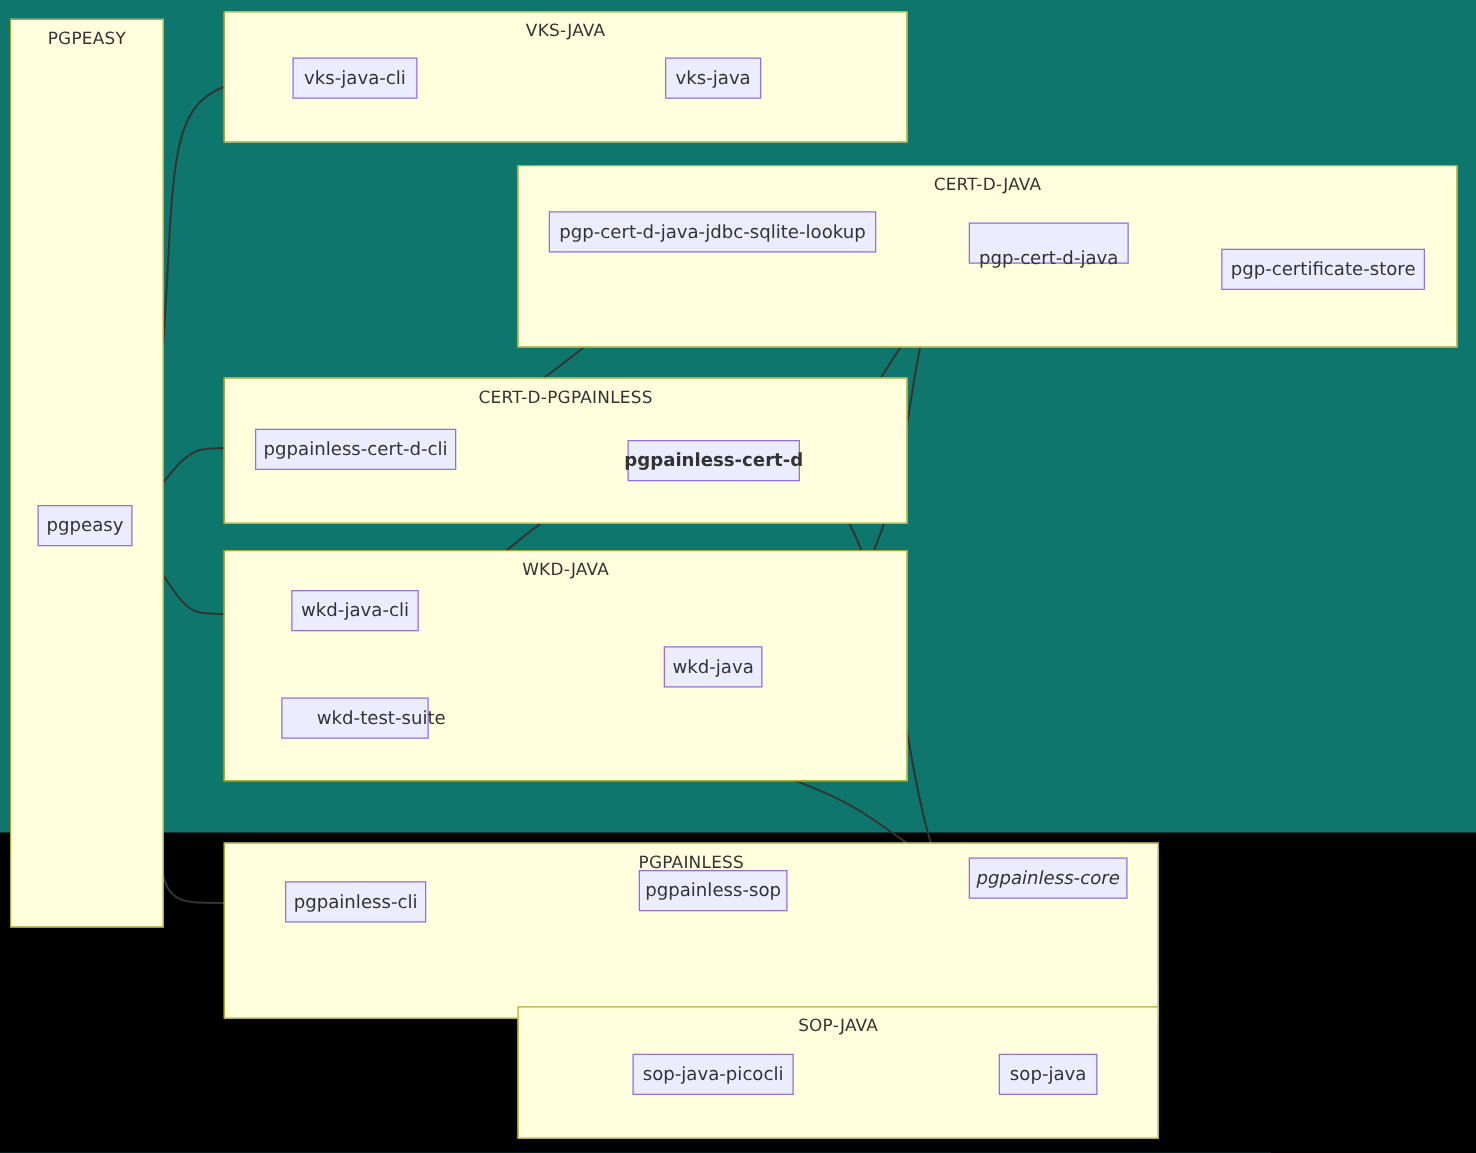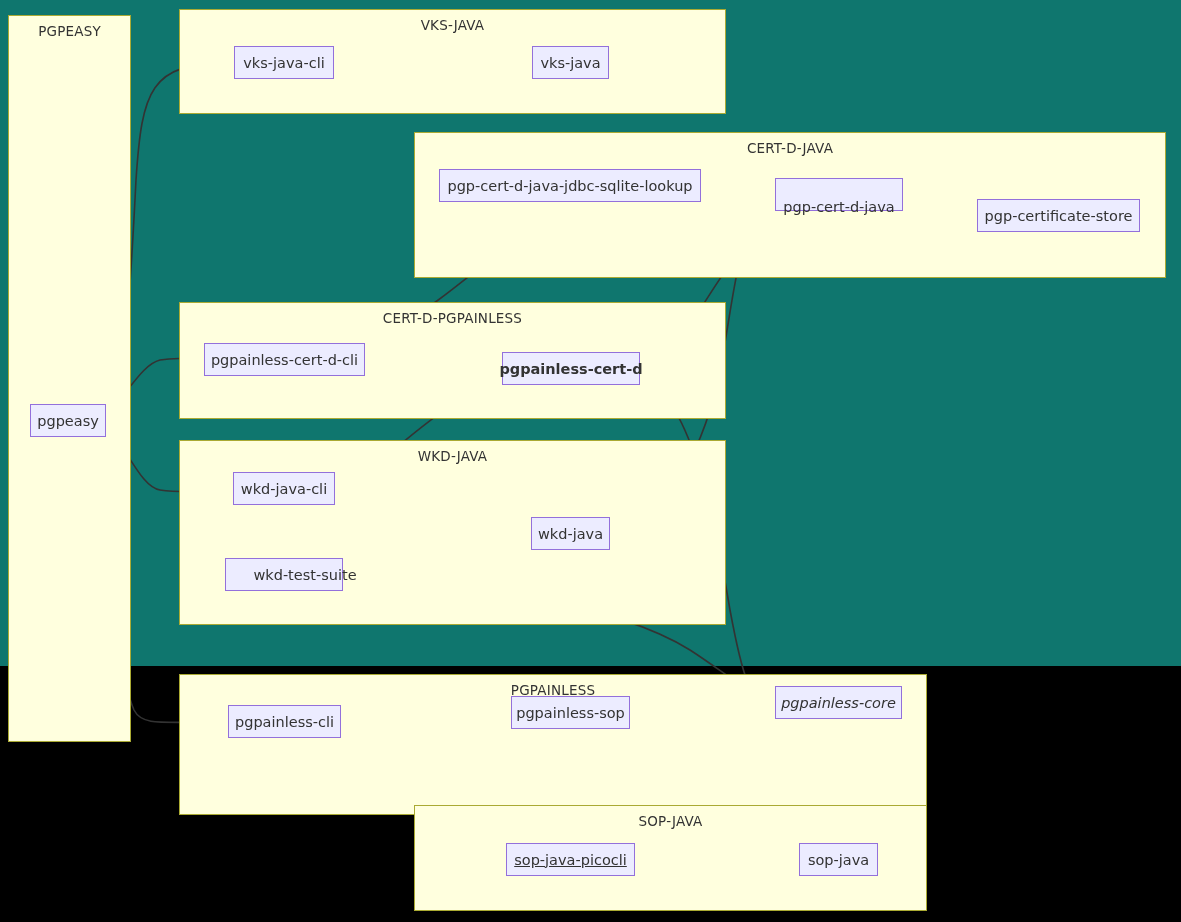--- a/index.html
+++ b/index.html
@@ -111,20 +111,20 @@
       <div class="node" style="left: 228px; top: 705px; width: 113px; height: 33px; background: rgb(236, 236, 255); border-color: rgb(147, 112, 219);">
         <span style="color: rgb(51, 51, 51);">pgpainless-cli</span>
       </div>
       <div class="node" style="left: 511px; top: 696px; width: 119px; height: 33px; background: rgb(236, 236, 255); border-color: rgb(147, 112, 219);">
         <span style="color: rgb(51, 51, 51);">pgpainless-sop</span>
       </div>
       <div class="node" style="left: 775px; top: 686px; width: 127px; height: 33px; background: rgb(236, 236, 255); border-color: rgb(147, 112, 219); font-style: italic;">
         <span style="color: rgb(51, 51, 51);">pgpainless-core</span>
       </div>
       <div class="node" style="left: 506px; top: 843px; width: 129px; height: 33px; background: rgb(236, 236, 255); border-color: rgb(147, 112, 219);">
-        <span style="color: rgb(51, 51, 51); text-decoration: underline;">sop-java-picocli</span>
+        <span style="color: rgb(51, 51, 51);">sop-java-picocli</span>
       </div>
       <div class="node" style="left: 799px; top: 843px; width: 79px; height: 33px; background: rgb(236, 236, 255); border-color: rgb(147, 112, 219);">
         <span style="color: rgb(51, 51, 51);">sop-java</span>
       </div>
     </div>
 
 </div>
 
 </body></html>

